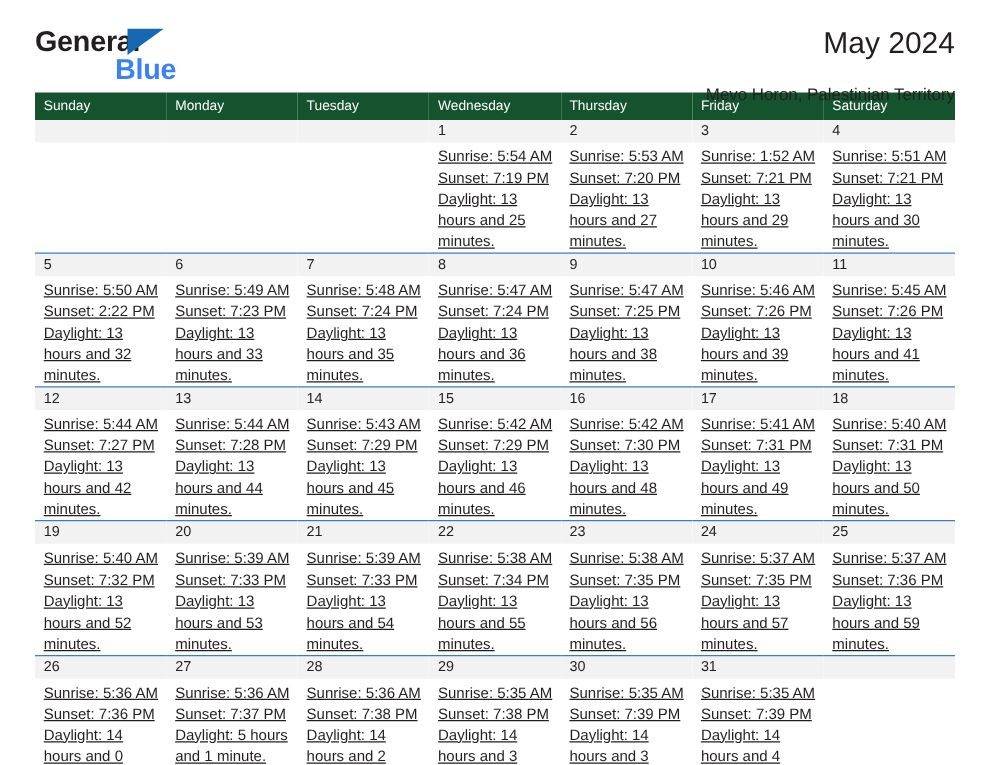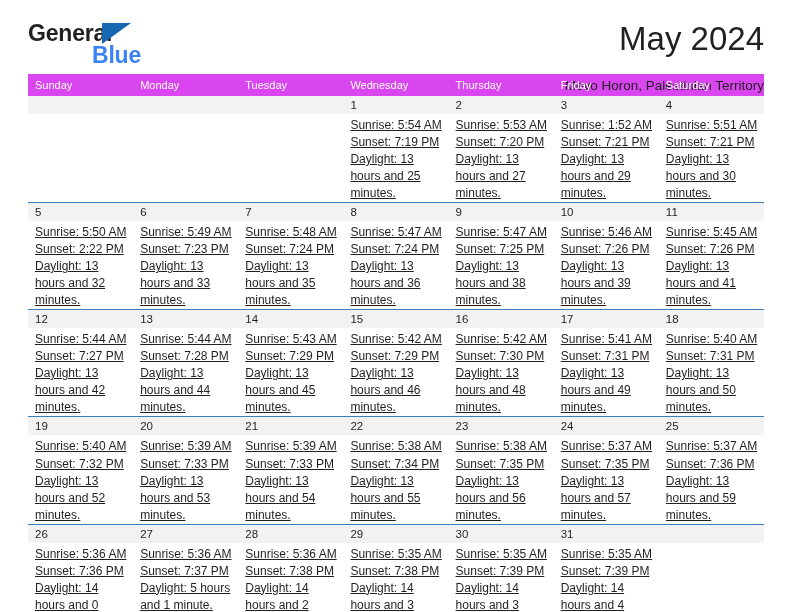--- a/index.html
+++ b/index.html
@@ -65,39 +65,39 @@
     letter-spacing: -0.2px;
     color: #3b82f6;
     line-height: 1;
   }
 
   .title-wrap {
     text-align: right;
     padding-top: 0px;
   }
   .cal-title {
-    font-size: 33px;
+    font-size: 24px;
     color: #231f20;
     line-height: 1.05;
     font-weight: normal;
   }
   .cal-subtitle {
     font-size: 13.5px;
     color: #231f20;
     margin-top: 21px;
   }
 
   
   .calendar {
     width: 736px;
     border-collapse: collapse;
     table-layout: fixed;
   }
   .calendar th {
-    background: #d946ef;
+    background: #14532d;
     color: #ffffff;
     font-size: 11px;
     font-weight: normal;
     text-align: left;
     padding: 5px 0 5px 7px;
     height: 19px;
     box-sizing: border-box;
   }
 
   .week-row > td {

